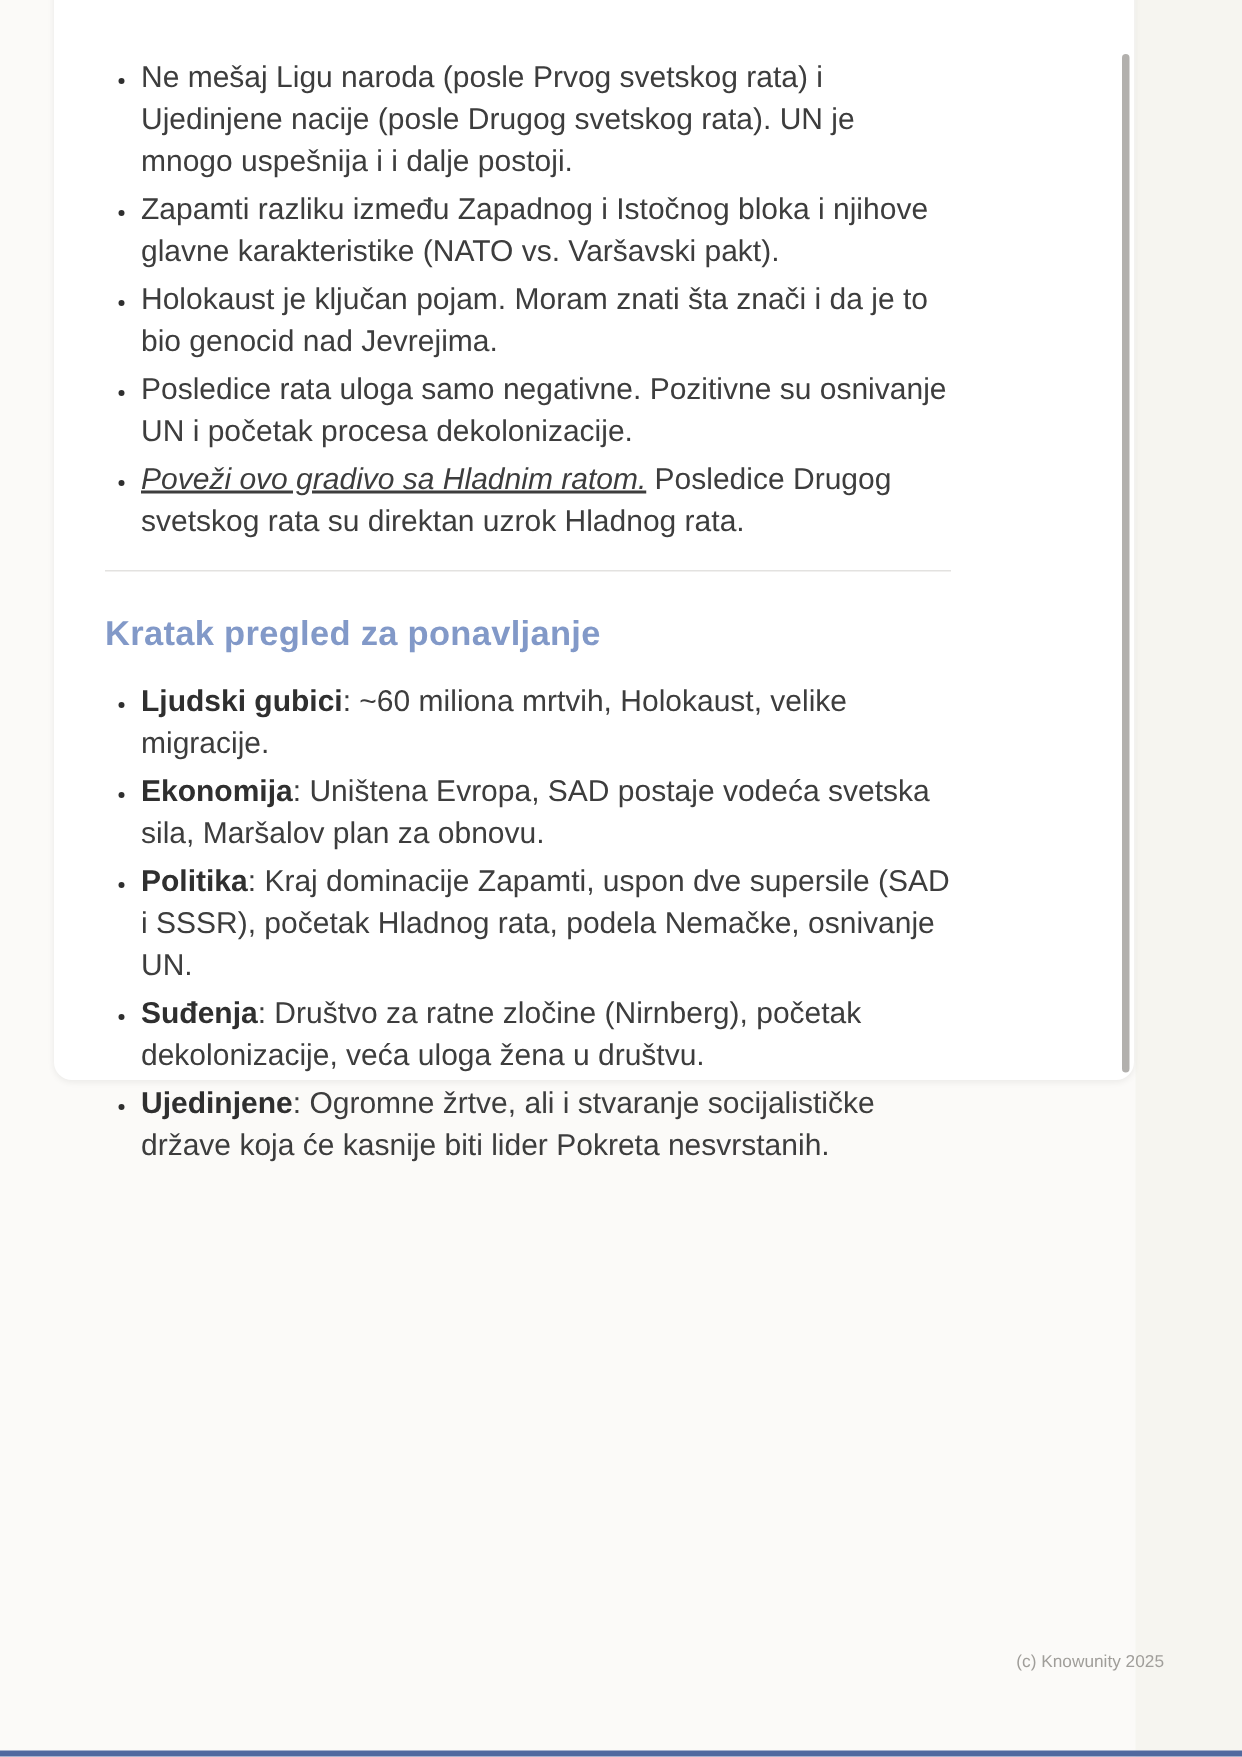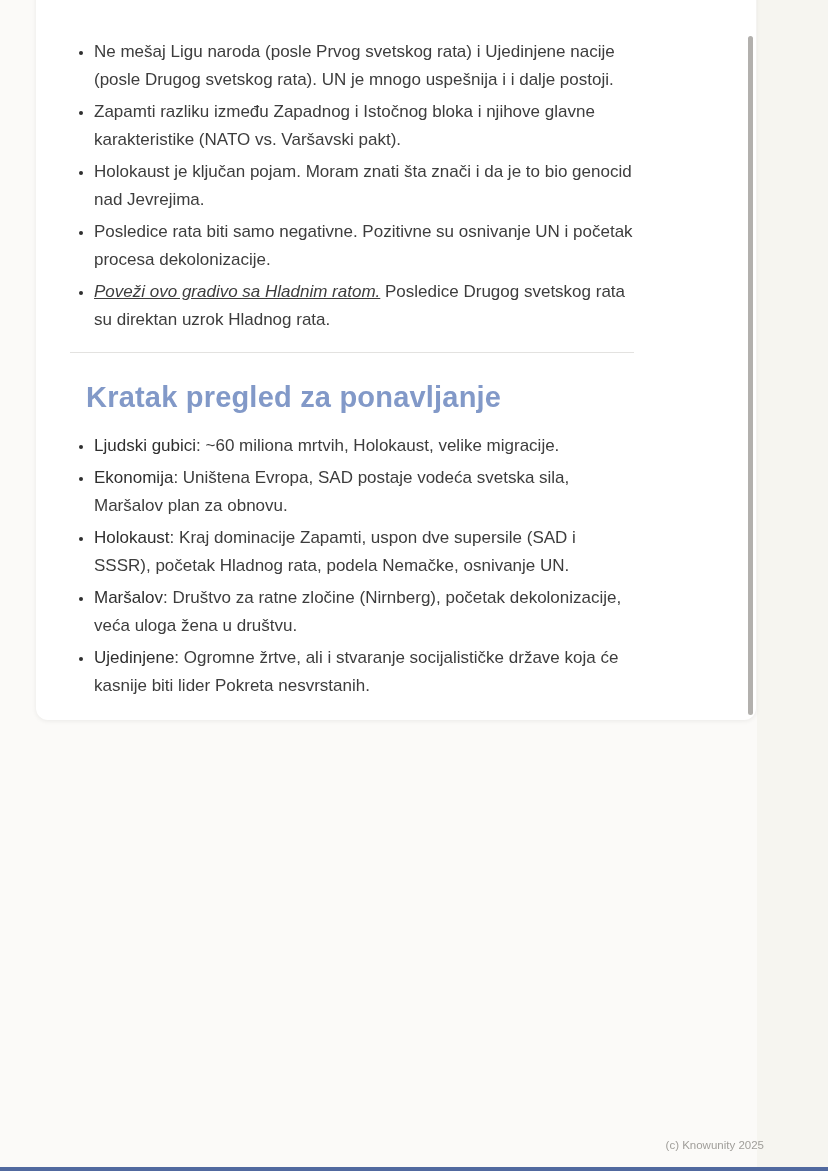--- a/index.html
+++ b/index.html
@@ -31,59 +31,58 @@
   }
 
   .content {
     padding: 62px 0 0 34px;
     width: 598px; 
   }
 
   ul.notes-list {
     list-style: disc;
     padding-left: 24px;
-    font-size: 17px;
+    font-size: 20px;
     line-height: 28px;
     color: #3d3d3d;
   }
   ul.notes-list li { margin-bottom: 4px; }
   ul.notes-list li::marker { color: #2f2f2f; font-size: 14px; }
 
   .divider {
     border: none;
     border-top: 1px solid #e3e2e0;
     margin: 18px 0 0 0;
     width: 564px;
   }
 
   .section-heading {
-    font-size: 29px;
+    font-size: 23px;
     font-weight: 700;
     color: #8299c8;
-    margin: 28px 0 18px 16px;
+    margin: 28px 0 18px 0;
     letter-spacing: 0.2px;
   }
 
   em.lead-italic { font-style: italic; text-decoration: underline; }
-  strong.term { font-weight: 400; color: #2f2f2f; }
+  strong.term { font-weight: 700; color: #2f2f2f; }
 
   .scroll-thumb {
     position: absolute;
     top: 60px; right: 3px;
     width: 5px; height: 679px;
     background: #b2b0ad;
     border-radius: 3px;
   }
 
   .footer-note {
     position: absolute;
-    top: 1102px; right: 64px;
+    top: 1102px; right: 52px;
     font-size: 11.5px;
     color: #a09e9a;
-    margin-top: 37px;
   }
 
   .bottom-edge {
     position: absolute;
     bottom: 0; left: 0;
     width: 100%; height: 4px;
     background: #51699f;
   }
 </style>
 </head>
@@ -98,43 +97,43 @@
       <li>
         <span>Ne mešaj Ligu naroda (posle Prvog svetskog rata) i Ujedinjene nacije (posle Drugog svetskog rata). UN je mnogo uspešnija i i dalje postoji.</span>
       </li>
       <li>
         <span>Zapamti razliku između Zapadnog i Istočnog bloka i njihove glavne karakteristike (NATO vs. Varšavski pakt).</span>
       </li>
       <li>
         <span>Holokaust je ključan pojam. Moram znati šta znači i da je to bio genocid nad Jevrejima.</span>
       </li>
       <li>
-        <span>Posledice rata biti samo negativne. Pozitivne su osnivanje UN i početak procesa dekolonizacije.</span>
+        <span>Posledice rata uloga samo negativne. Pozitivne su osnivanje UN i početak procesa dekolonizacije.</span>
       </li>
       <li>
         <em class="lead-italic">Poveži ovo gradivo sa Hladnim ratom.</em><span> Posledice Drugog svetskog rata su direktan uzrok Hladnog rata.</span>
       </li>
     </ul>
 
     <hr class="divider">
 
     <h2 class="section-heading">Kratak pregled za ponavljanje</h2>
 
     <ul class="notes-list">
       <li>
         <strong class="term">Ljudski gubici</strong><span>: ~60 miliona mrtvih, Holokaust, velike migracije.</span>
       </li>
       <li>
         <strong class="term">Ekonomija</strong><span>: Uništena Evropa, SAD postaje vodeća svetska sila, Maršalov plan za obnovu.</span>
       </li>
       <li>
-        <strong class="term">Holokaust</strong><span>: Kraj dominacije Zapamti, uspon dve supersile (SAD i SSSR), početak Hladnog rata, podela Nemačke, osnivanje UN.</span>
+        <strong class="term">Politika</strong><span>: Kraj dominacije Zapamti, uspon dve supersile (SAD i SSSR), početak Hladnog rata, podela Nemačke, osnivanje UN.</span>
       </li>
       <li>
-        <strong class="term">Maršalov</strong><span>: Društvo za ratne zločine (Nirnberg), početak dekolonizacije, veća uloga žena u društvu.</span>
+        <strong class="term">Suđenja</strong><span>: Društvo za ratne zločine (Nirnberg), početak dekolonizacije, veća uloga žena u društvu.</span>
       </li>
       <li>
         <strong class="term">Ujedinjene</strong><span>: Ogromne žrtve, ali i stvaranje socijalističke države koja će kasnije biti lider Pokreta nesvrstanih.</span>
       </li>
     </ul>
 
   </div>
 
   <div class="scroll-thumb"></div>
 </div>

